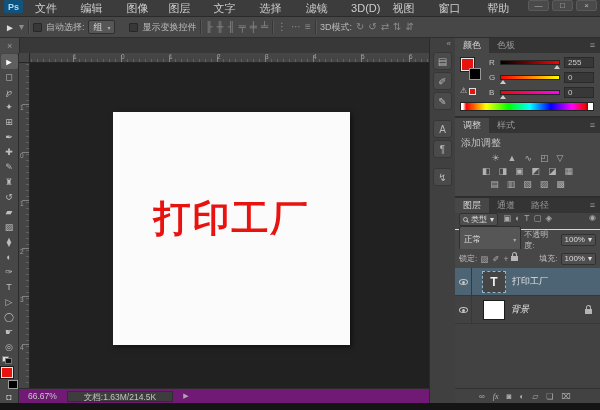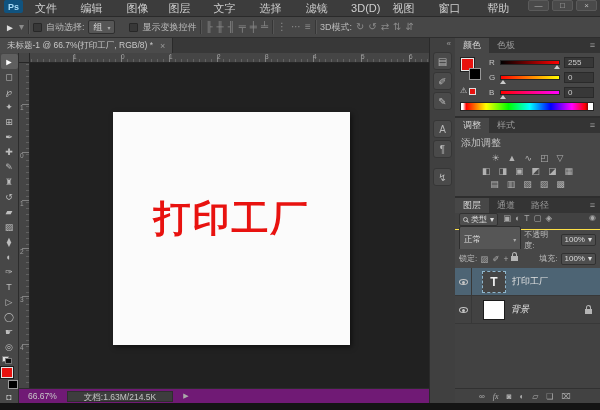--- a/index.html
+++ b/index.html
@@ -246,21 +246,20 @@
     <span class="oicon">↻</span>
         <span class="oicon">↺</span>
         <span class="oicon">⇄</span>
         <span class="oicon">⇅</span>
         <span class="oicon">⇵</span>
       </span>
   </div>
 
   <div class="tabbar">
     <div class="doc-tab">
-      <span>未标题-1 @ 66.7%(打印工厂, RGB/8) *</span>
       <span class="tab-close">×</span>
     </div>
   </div>
 
   <div class="toolbar">
     <div style="display:flex;flex-direction:column;align-items:center">
 
     <div class="tool selected">►</div>
         <div class="tool">◻</div>
         <div class="tool">℘</div>

